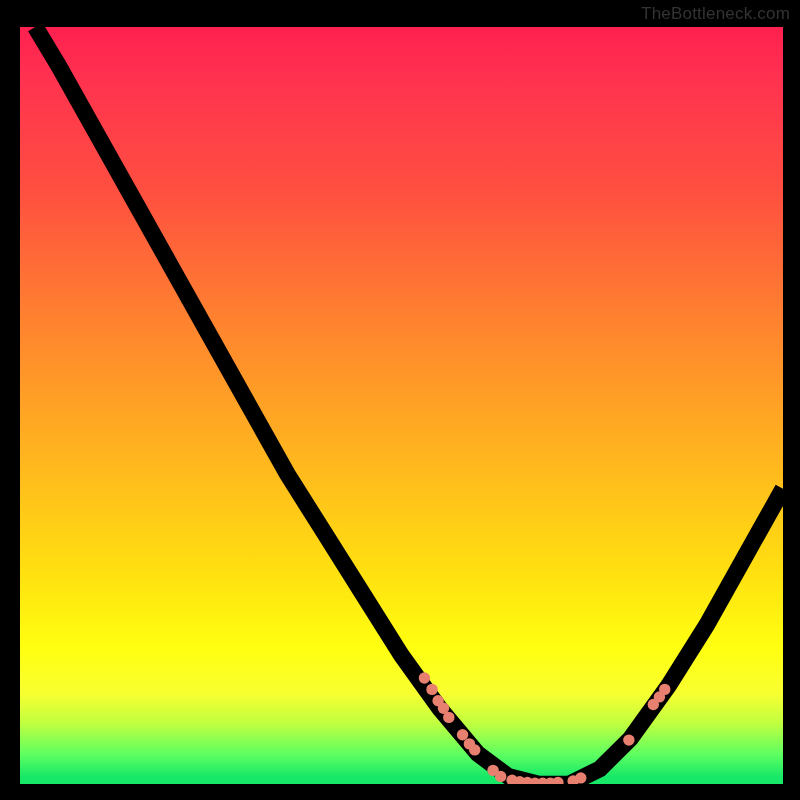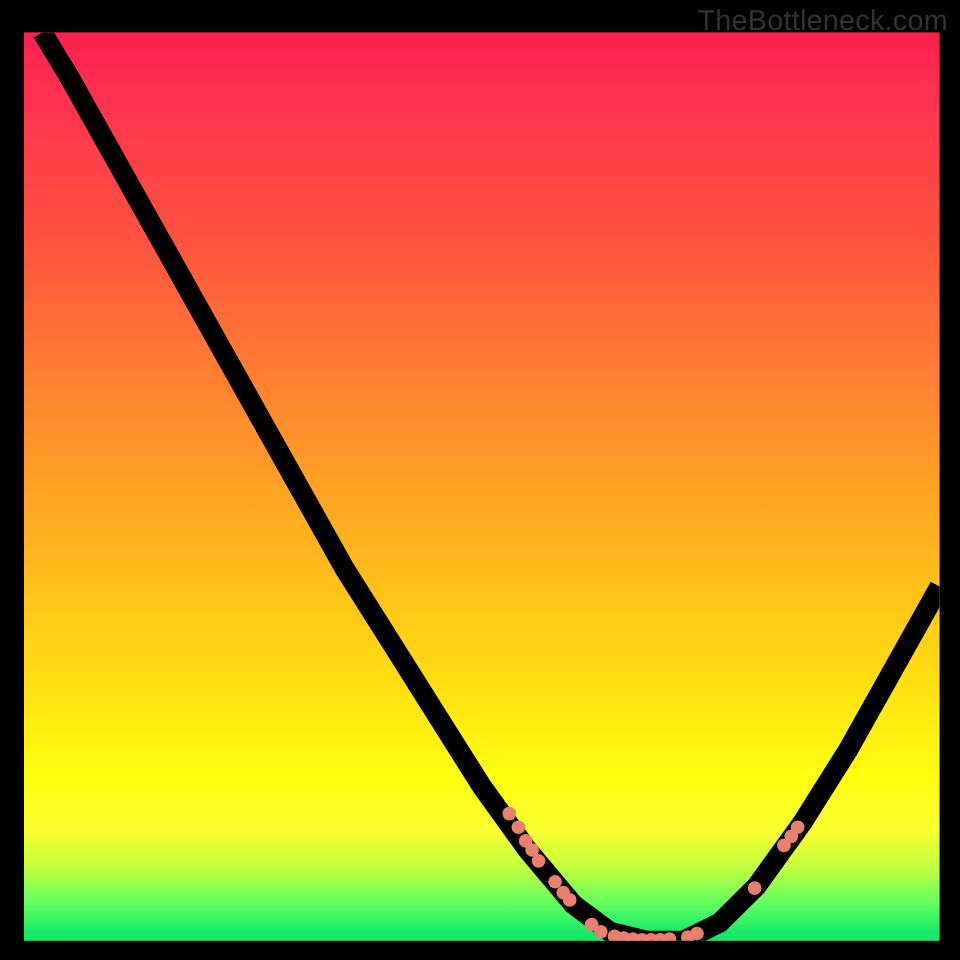--- a/index.html
+++ b/index.html
@@ -2,21 +2,21 @@
 <html><head>
 <meta charset="utf-8">
 <style>
   * { margin: 0; padding: 0; box-sizing: border-box; }
   body { background: #000; width: 800px; height: 800px; overflow: hidden; position: relative; font-family: Arial, sans-serif; }
   .watermark {
     position: absolute;
     top: 4px;
     right: 10px;
     color: #333;
-    font-size: 24px;
+    font-size: 17px;
     font-weight: normal;
     z-index: 10;
     letter-spacing: 0.2px;
     margin-left: 27px;
   }
   .plot-area {
     position: absolute;
     left: 20px;
     top: 27px;
     width: 763px;

